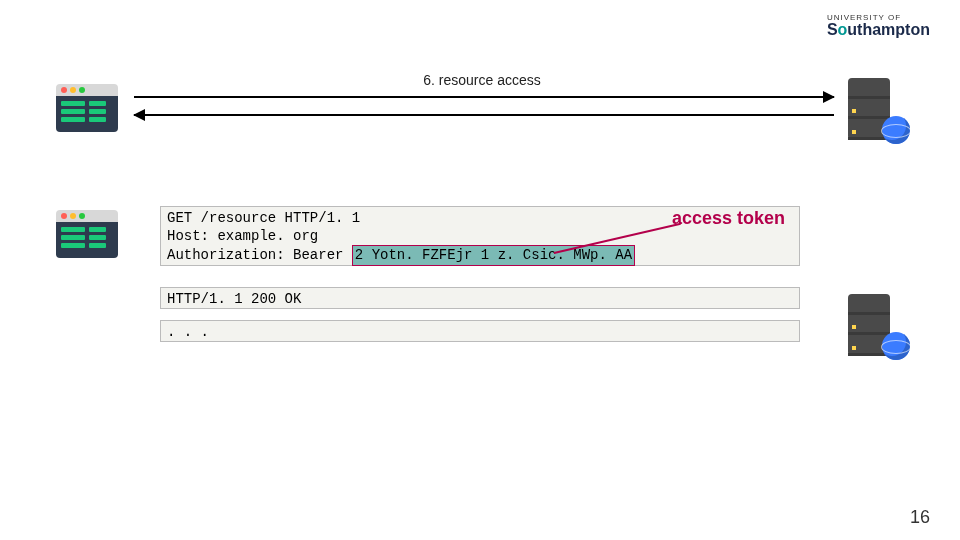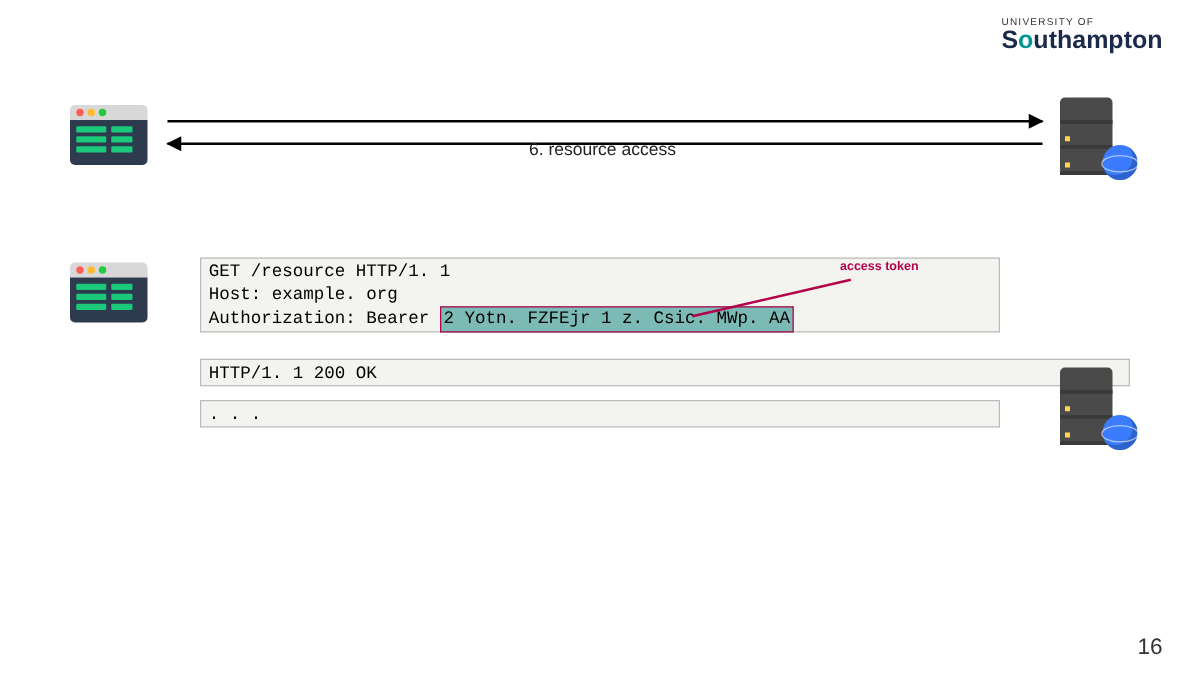--- a/index.html
+++ b/index.html
@@ -18,21 +18,21 @@
     right: 30px;
     text-align: left;
     line-height: 1;
   }
   .logo .sup {
     font-size: 8px;
     letter-spacing: 1px;
     color: #333;
   }
   .logo .main {
-    font-size: 20px;
+    font-size: 16px;
     font-weight: 600;
     color: #1b2a4a;
   }
   .logo .main .highlight {
     color: #009793;
   }
 
   .browser-icon {
     position: absolute;
     width: 62px;
@@ -147,21 +147,21 @@
   .token-box {
     display: inline-block;
     border: 1px solid #b3004b;
     background: #7bbab5;
     padding: 0 2px;
     color: #000;
     font-family: Consolas, "Courier New", monospace;
   }
   .annot {
     position: absolute;
-    font-size: 10px;
+    font-size: 18px;
     font-weight: 600;
     color: #b3004b;
   }
   .annot-line {
     position: absolute;
     height: 2px;
     background: #b3004b;
     transform-origin: left center;
   }
 
@@ -215,21 +215,21 @@
   </div>
   <div class="globe"></div>
 </div>
 
 <div class="arrow-line" style="left:134px; top:96px; width:700px;">
   <div class="head-r"></div>
 </div>
 <div class="arrow-line" style="left:134px; top:114px; width:700px;">
   <div class="head-l"></div>
 </div>
-<div class="step-label" style="left:392px; top:72px; width:180px;margin-top:39px;">6. resource access</div>
+<div class="step-label" style="left:392px; top:72px; width:180px;">6. resource access</div>
 
 <div class="browser-icon" style="left:56px; top:210px;">
   <div class="chrome">
       <span class="r"></span>
       <span class="y"></span>
       <span class="g"></span>
     </div>
   <div class="body">
     <div class="col">
         <div class="line"></div>
@@ -244,21 +244,21 @@
   </div>
 </div>
 
 <div class="code-block" style="left:160px; top:206px; width:640px; height:60px;"><span>GET /resource HTTP/1. 1</span>
 <span>Host: example. org</span>
 <span>Authorization: Bearer </span><span class="token-box">2 Yotn. FZFEjr 1 z. Csic. MWp. AA</span></div>
 
 <div class="annot" style="left:672px; top:208px;">access token</div>
 <div class="annot-line" style="left:554px; top:252px; width:130px; transform: rotate(-13deg);"></div>
 
-<div class="code-block" style="left:160px; top:287px; width:744px; height:22px;">HTTP/1. 1 200 OK</div>
+<div class="code-block" style="left:160px; top:287px; width:640px; height:22px;">HTTP/1. 1 200 OK</div>
 
 <div class="code-block" style="left:160px; top:320px; width:640px; height:22px;">. . .</div>
 
 <div class="server-icon" style="left:848px; top:294px;">
   <div class="box">
     <div class="slot"></div>
     <div class="slot">
         <div class="led"></div>
       </div>
     <div class="slot">

